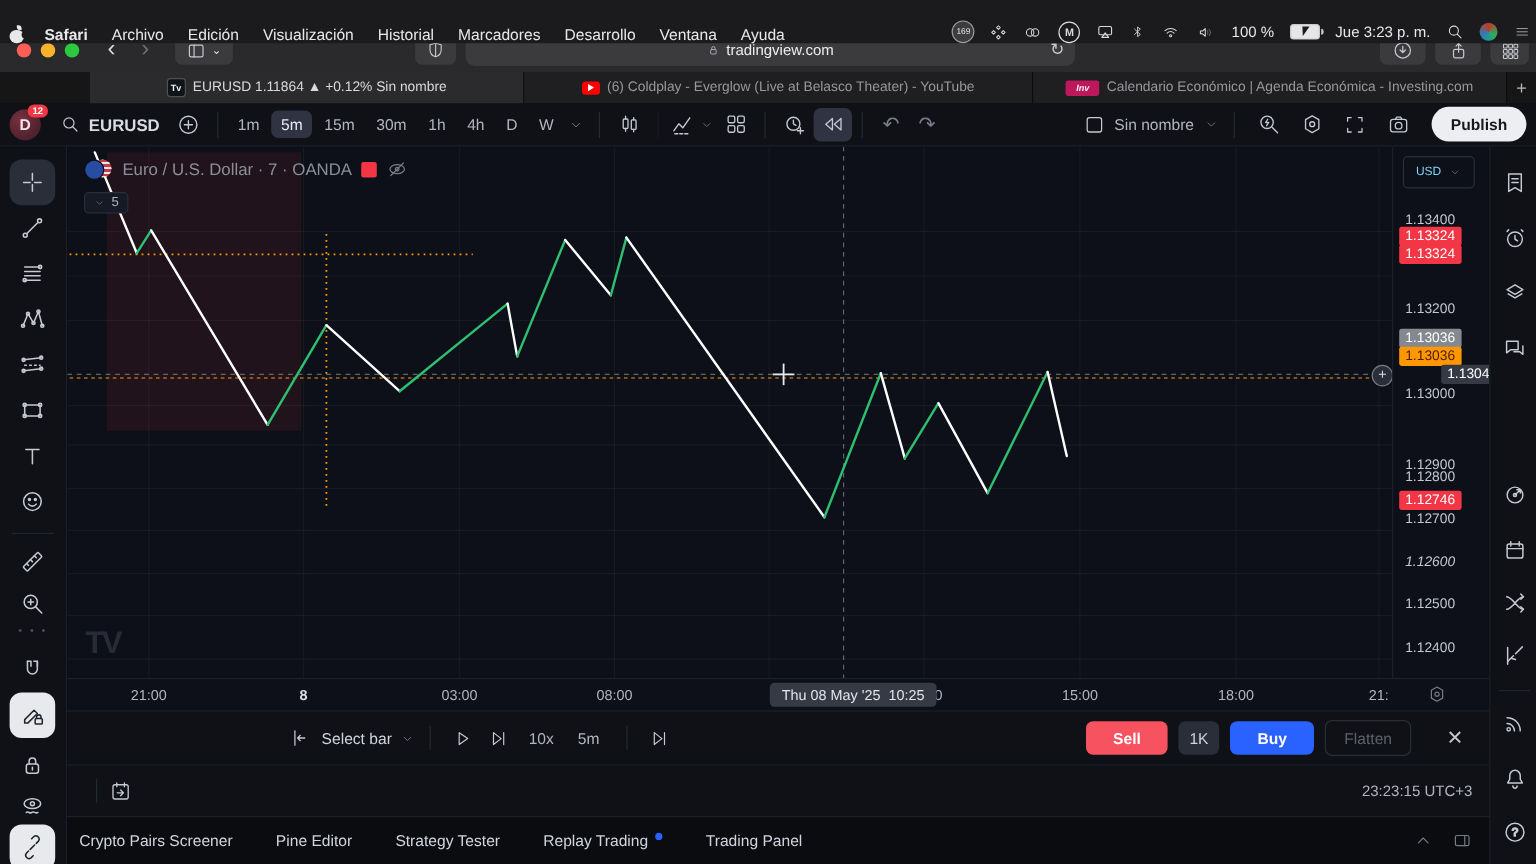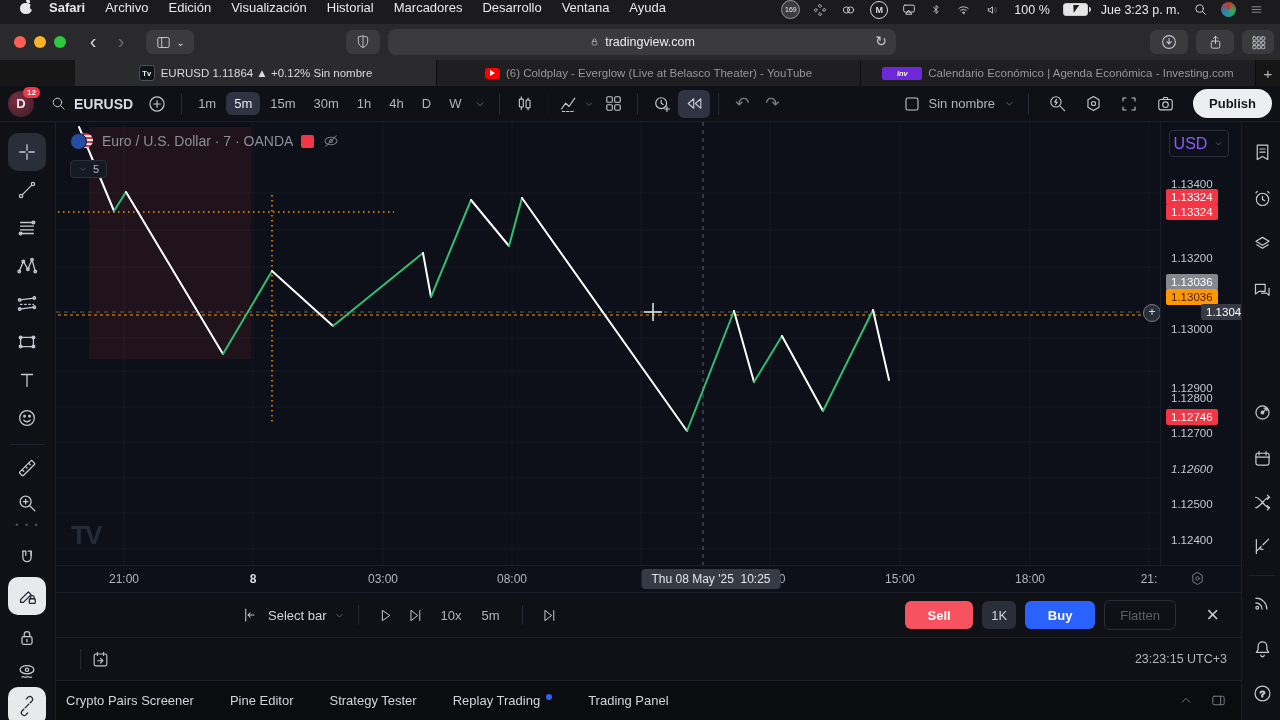--- a/index.html
+++ b/index.html
@@ -5,22 +5,22 @@
   html,body{margin:0;padding:0;background:#000;}
   .screen{position:relative;width:1280px;height:720px;overflow:hidden;background:#0d1018;
     font-family:"Liberation Sans",sans-serif;-webkit-font-smoothing:antialiased;color:#c6c9d2;}
   svg.ic{display:block}
   svg.ic *{stroke:#c6c9d2;fill:none;stroke-width:1.4;stroke-linecap:round;stroke-linejoin:round}
   svg.ic.dark *{stroke:#20242e}
   svg.ic.dim *{stroke:#787b86}
   svg.mbi *{stroke:#d8d8d8;fill:none;stroke-width:1.5;stroke-linecap:round;stroke-linejoin:round}
 
   
-  .menubar{position:absolute;top:0;left:0;right:0;height:24px;background:#1b1b1d;display:flex;
-    align-items:flex-start;padding:0 16px;font-size:13px;color:#e8e8e8;z-index:30}
+  .menubar{position:absolute;top:0;left:0;right:0;height:36px;background:#1b1b1d;display:flex;
+    align-items:flex-end;padding:0 4px;font-size:13px;color:#e8e8e8;z-index:30}
   .apple{position:relative;width:13px;height:14px;margin:0 6px 0 4px}
   .apple::before{content:"";position:absolute;left:0;top:3px;width:12px;height:11px;background:#e8e8e8;border-radius:45% 45% 48% 48%}
   .apple::after{content:"";position:absolute;right:-3px;top:4px;width:6px;height:6px;background:#1b1b1d;border-radius:50%}
   .leaf{position:absolute;top:-1px;left:6px;width:4px;height:4px;background:#e8e8e8;border-radius:0 70% 0 70%}
   .mitem{padding:0 10px;white-space:nowrap}
   .mitem.mbold{font-weight:bold}
   .mb-right{margin-left:auto;display:flex;align-items:center;gap:13px;font-size:12.5px}
   .badge169{width:17px;height:17px;border-radius:50%;background:#3c3c3e;border:1px solid #9a9a9a;
     display:flex;align-items:center;justify-content:center;font-size:7px;color:#e8e8e8}
   .mcircle{width:16px;height:16px;border-radius:50%;border:1.4px solid #d8d8d8;display:flex;align-items:center;justify-content:center;font-size:9px;font-weight:bold;color:#d8d8d8}
@@ -46,21 +46,21 @@
   .tabbar{position:absolute;top:60px;left:0;right:0;height:26px;background:#161617;display:flex;z-index:28}
   .tabspacer{width:75px;background:#161617}
   .tab{display:flex;align-items:center;justify-content:center;gap:6px;font-size:11.5px;color:#97979c;
     background:#1f1f21;border-right:1px solid #0c0c0c;overflow:hidden;padding:0 8px;box-sizing:border-box}
   .tab.active{background:#2b2b2d;color:#dadade}
   .tab-label{white-space:nowrap;overflow:hidden;text-overflow:ellipsis}
   .fav{flex:0 0 auto;display:flex;align-items:center;justify-content:center}
   .fav-tv{width:14px;height:14px;border-radius:3px;background:#101418;border:1px solid #4a4f5a;color:#f2f3f5;font-size:7.5px;font-weight:bold}
   .fav-yt{width:15px;height:11px;border-radius:3px;background:#f00}
   .yt-tri{width:0;height:0;border-left:5px solid #fff;border-top:3.2px solid transparent;border-bottom:3.2px solid transparent}
-  .fav-inv{width:40px;height:13px;border-radius:2px;background:#6d28d9;color:#f5f5f5;font-size:7.5px;font-weight:bold;font-style:italic}
+  .fav-inv{width:28px;height:13px;border-radius:2px;background:#be185d;color:#f5f5f5;font-size:7.5px;font-weight:bold;font-style:italic}
   .newtab{width:24px;display:flex;align-items:center;justify-content:center;color:#b9b9bd;font-size:15px;background:#161617}
 
   
   .tv-topbar{position:absolute;top:86px;left:0;right:0;height:36px;background:#0f1117;border-bottom:1px solid #1c202b;
     display:flex;align-items:center;padding:0 8px;box-sizing:border-box;z-index:27}
   .avatar{position:relative;width:26px;height:26px;border-radius:50%;background:radial-gradient(circle at 35% 35%,#7a3040,#3a1b27);
     display:flex;align-items:center;justify-content:center;color:#f0e6e8;font-size:13px;font-weight:bold;margin-right:10px}
   .avbadge{position:absolute;top:-4px;right:-6px;background:#f23645;color:#fff;font-size:8px;font-weight:bold;
     border-radius:8px;padding:1px 4px}
   .symrow{display:flex;align-items:center;gap:7px;margin:0 8px 0 6px}
@@ -88,21 +88,21 @@
   .center{position:relative;width:1185px;flex:0 0 1185px;background:#0d1018}
   .right-sidebar{position:relative;width:40px;flex:0 0 40px;background:#0f1117;border-left:1px solid #1c202b;overflow:hidden}
   .rsi{position:absolute;left:8px;width:24px;height:24px;display:flex;align-items:center;justify-content:center}
   .rsdiv{position:absolute;left:7px;right:7px;height:1px;background:#1f232e}
 
   
   .chart-region{position:absolute;top:0;left:0;width:1185px;height:443px;overflow:hidden}
   #plot{position:absolute;left:0;top:0}
   .price-axis{position:absolute;top:0;right:0;width:80px;height:443px;border-left:1px solid #1c202b;background:#0d1018}
   .usd-chip{position:absolute;left:8px;top:8px;width:58px;height:25px;border:1px solid #2a2e39;border-radius:4px;
-    display:flex;align-items:center;justify-content:center;gap:6px;font-size:16px;color:#8b5cf6}
+    display:flex;align-items:center;justify-content:center;gap:6px;font-size:10px;color:#7dd3fc}
   .pl{position:absolute;left:5px;height:16px;line-height:16px;font-size:11.5px;border-radius:2px;padding:0 5px;color:#c3c7d0;white-space:nowrap}
   .pl.red{background:#f23645;color:#fff}
   .pl.gray{background:#85888f;color:#fff}
   .pl.orange{background:#ff9800;color:#4a1c02}
   .pl.dark{background:#363a45;color:#fff}
   .axis-plus{position:absolute;left:1087px;top:182px;width:16px;height:16px;border-radius:50%;background:#2a2e39;
     border:1px solid #787b86;color:#d6d9e0;font-size:12px;line-height:14px;text-align:center}
   .legend{position:absolute;left:14px;top:10px;display:flex;align-items:center;gap:8px;font-size:14px;color:#8b8f9b}
   .flagpair{position:relative;width:24px;height:16px}
   .flag{position:absolute;width:15px;height:15px;border-radius:50%;top:0}

